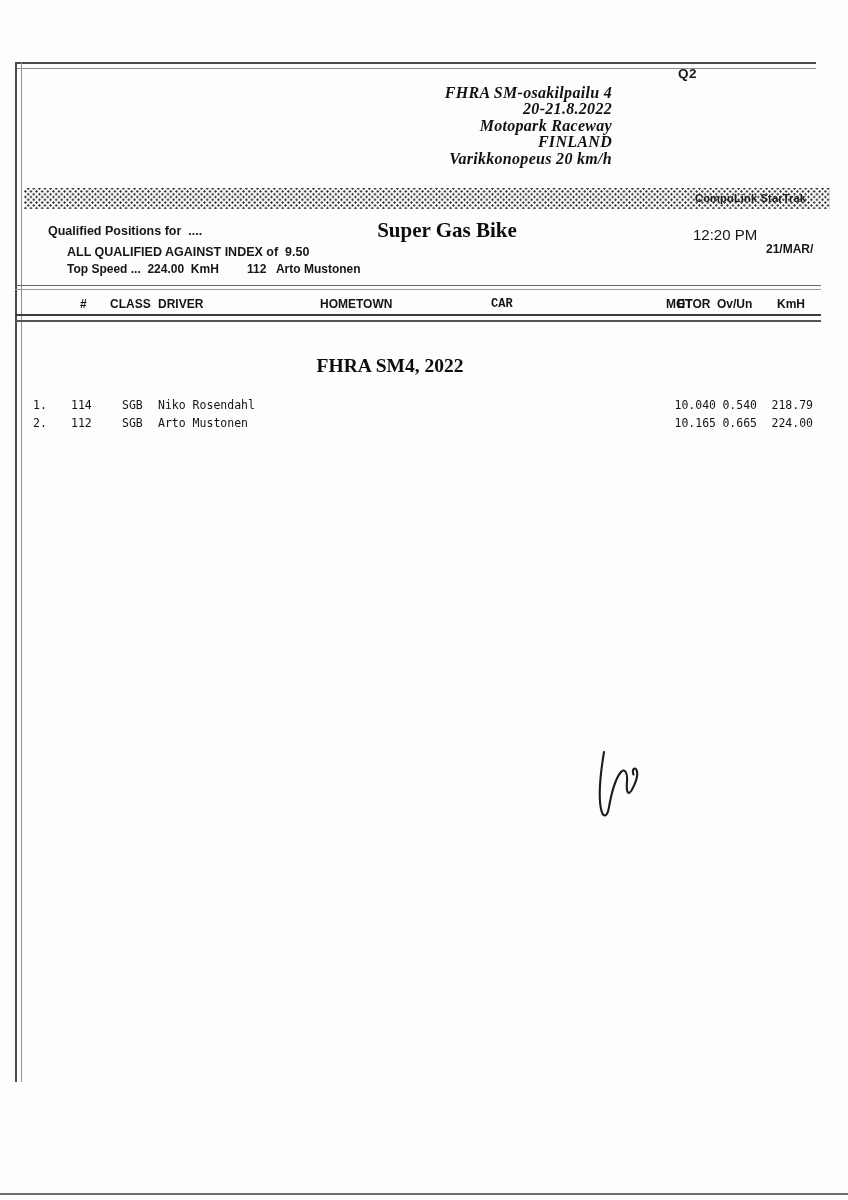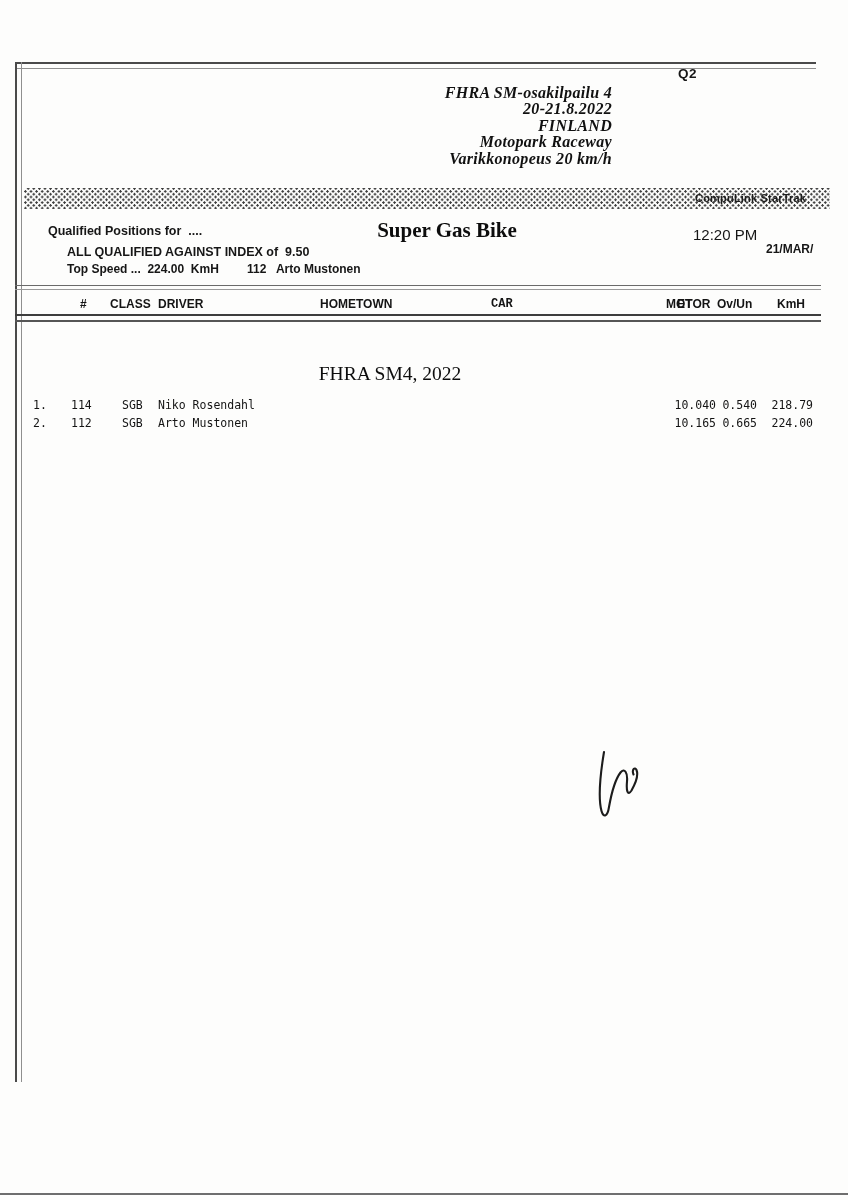--- a/index.html
+++ b/index.html
@@ -71,21 +71,21 @@
     border-top:2px solid #3d3d3d;border-bottom:2px solid #565656;
   }
 
   .th{font-size:12px;font-weight:700;top:297px;color:#141414;}
   .th.c0{left:80px;} .th.c1{left:110px;} .th.c2{left:158px;}
   .th.c3{left:320px;} .th.c4{left:491px;font-family:Liberation Mono, monospace;} .th.c5{left:626px;padding-left:40px;}
   .th.c6{left:677px;} .th.c7{left:717px;} .th.c8{left:777px;}
 
   .group-title{
     left:390px;top:355px;transform:translateX(-50%);
-    font-family:"Liberation Serif",serif;font-weight:400;font-size:19.5px;color:#0d0d0d;margin-top:8px;
+    font-family:"Liberation Serif",serif;font-weight:700;font-size:19.5px;color:#0d0d0d;
   }
 
   .row span{
     position:absolute;white-space:pre;
     font-family:"DejaVu Sans Mono",monospace;
     font-size:11.5px;color:#141414;font-weight:500;
   }
   .row .pos{left:33px;}
   .row .num{left:71px;}
   .row .cls{left:122px;}
@@ -105,22 +105,22 @@
 <div class="page">
 
   <div class="frame-top"></div>
   <div class="frame-left"></div>
 
   <div class="abs session">Q2</div>
 
   <div class="event-block">
     <div>FHRA SM-osakilpailu 4</div>
     <div>20-21.8.2022</div>
+    <div>Motopark Raceway</div>
     <div>FINLAND</div>
-    <div>Motopark Raceway</div>
     <div>Varikkonopeus 20 km/h</div>
   </div>
 
   <div class="dotband"></div>
   <div class="abs brand">CompuLink StarTrak</div>
 
   <div class="abs qlabel">Qualified Positions for  ....</div>
   <div class="abs class-title">Super Gas Bike</div>
   <div class="abs index-line">ALL QUALIFIED AGAINST INDEX of  9.50</div>
   <div class="abs topspeed">Top Speed ...  224.00  KmH</div>

